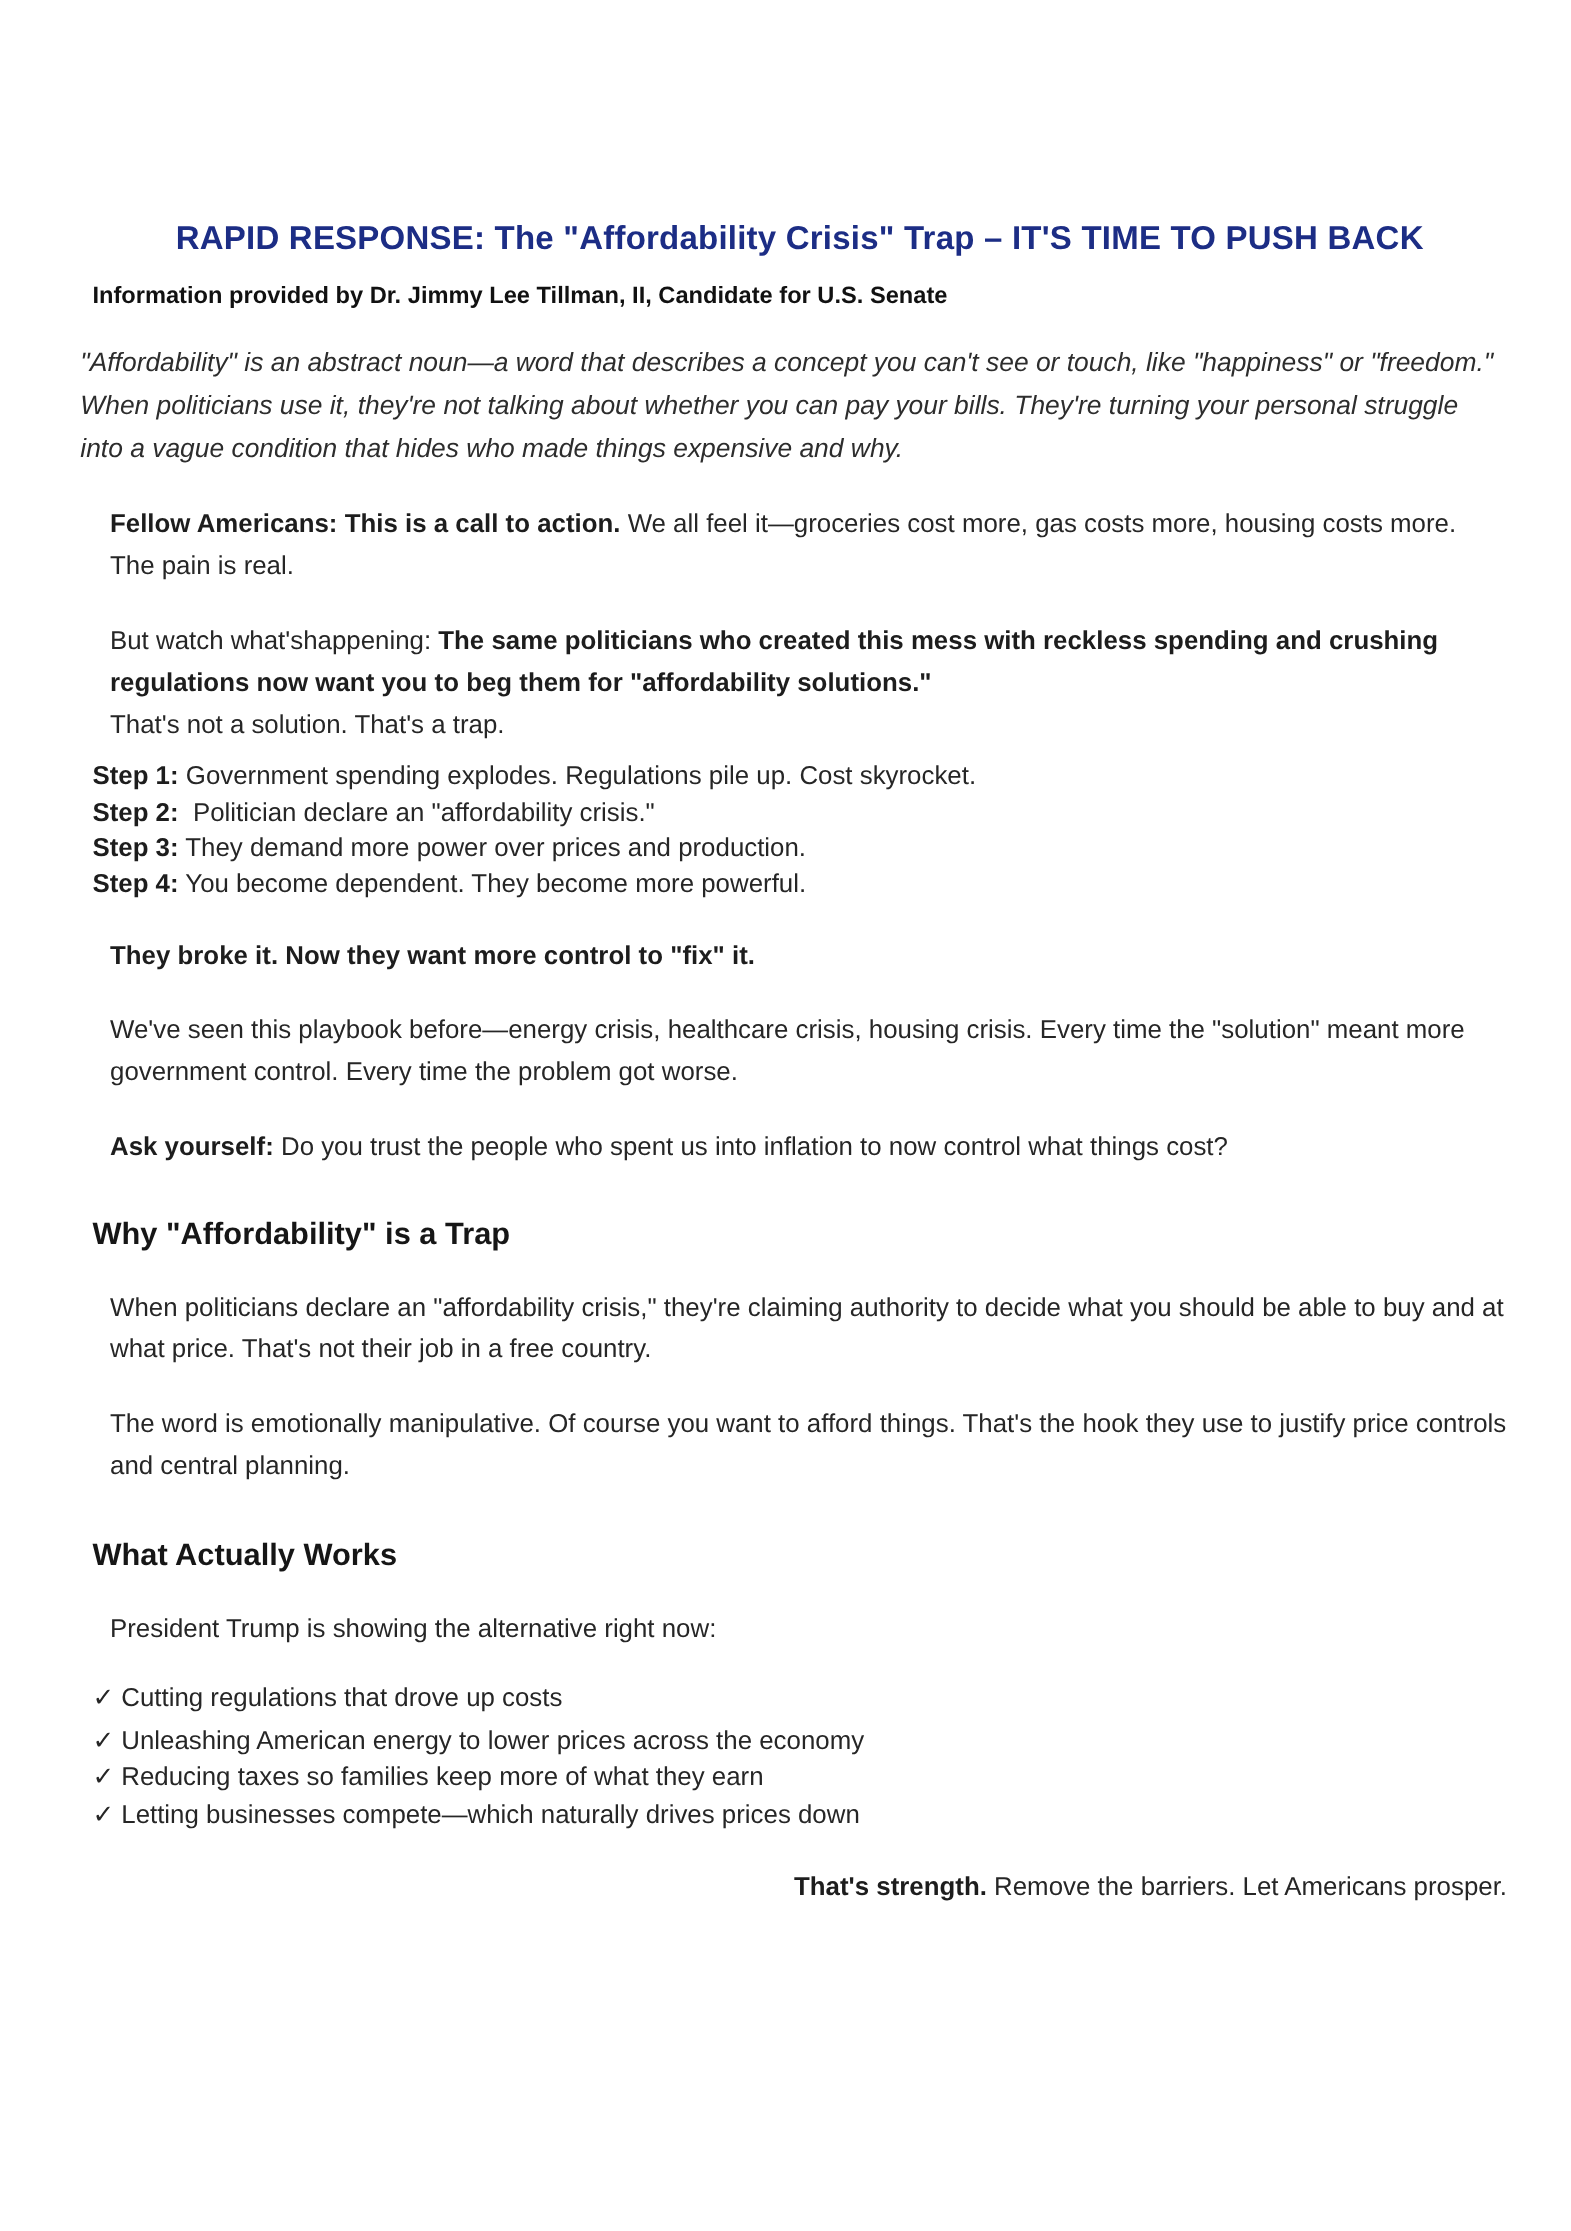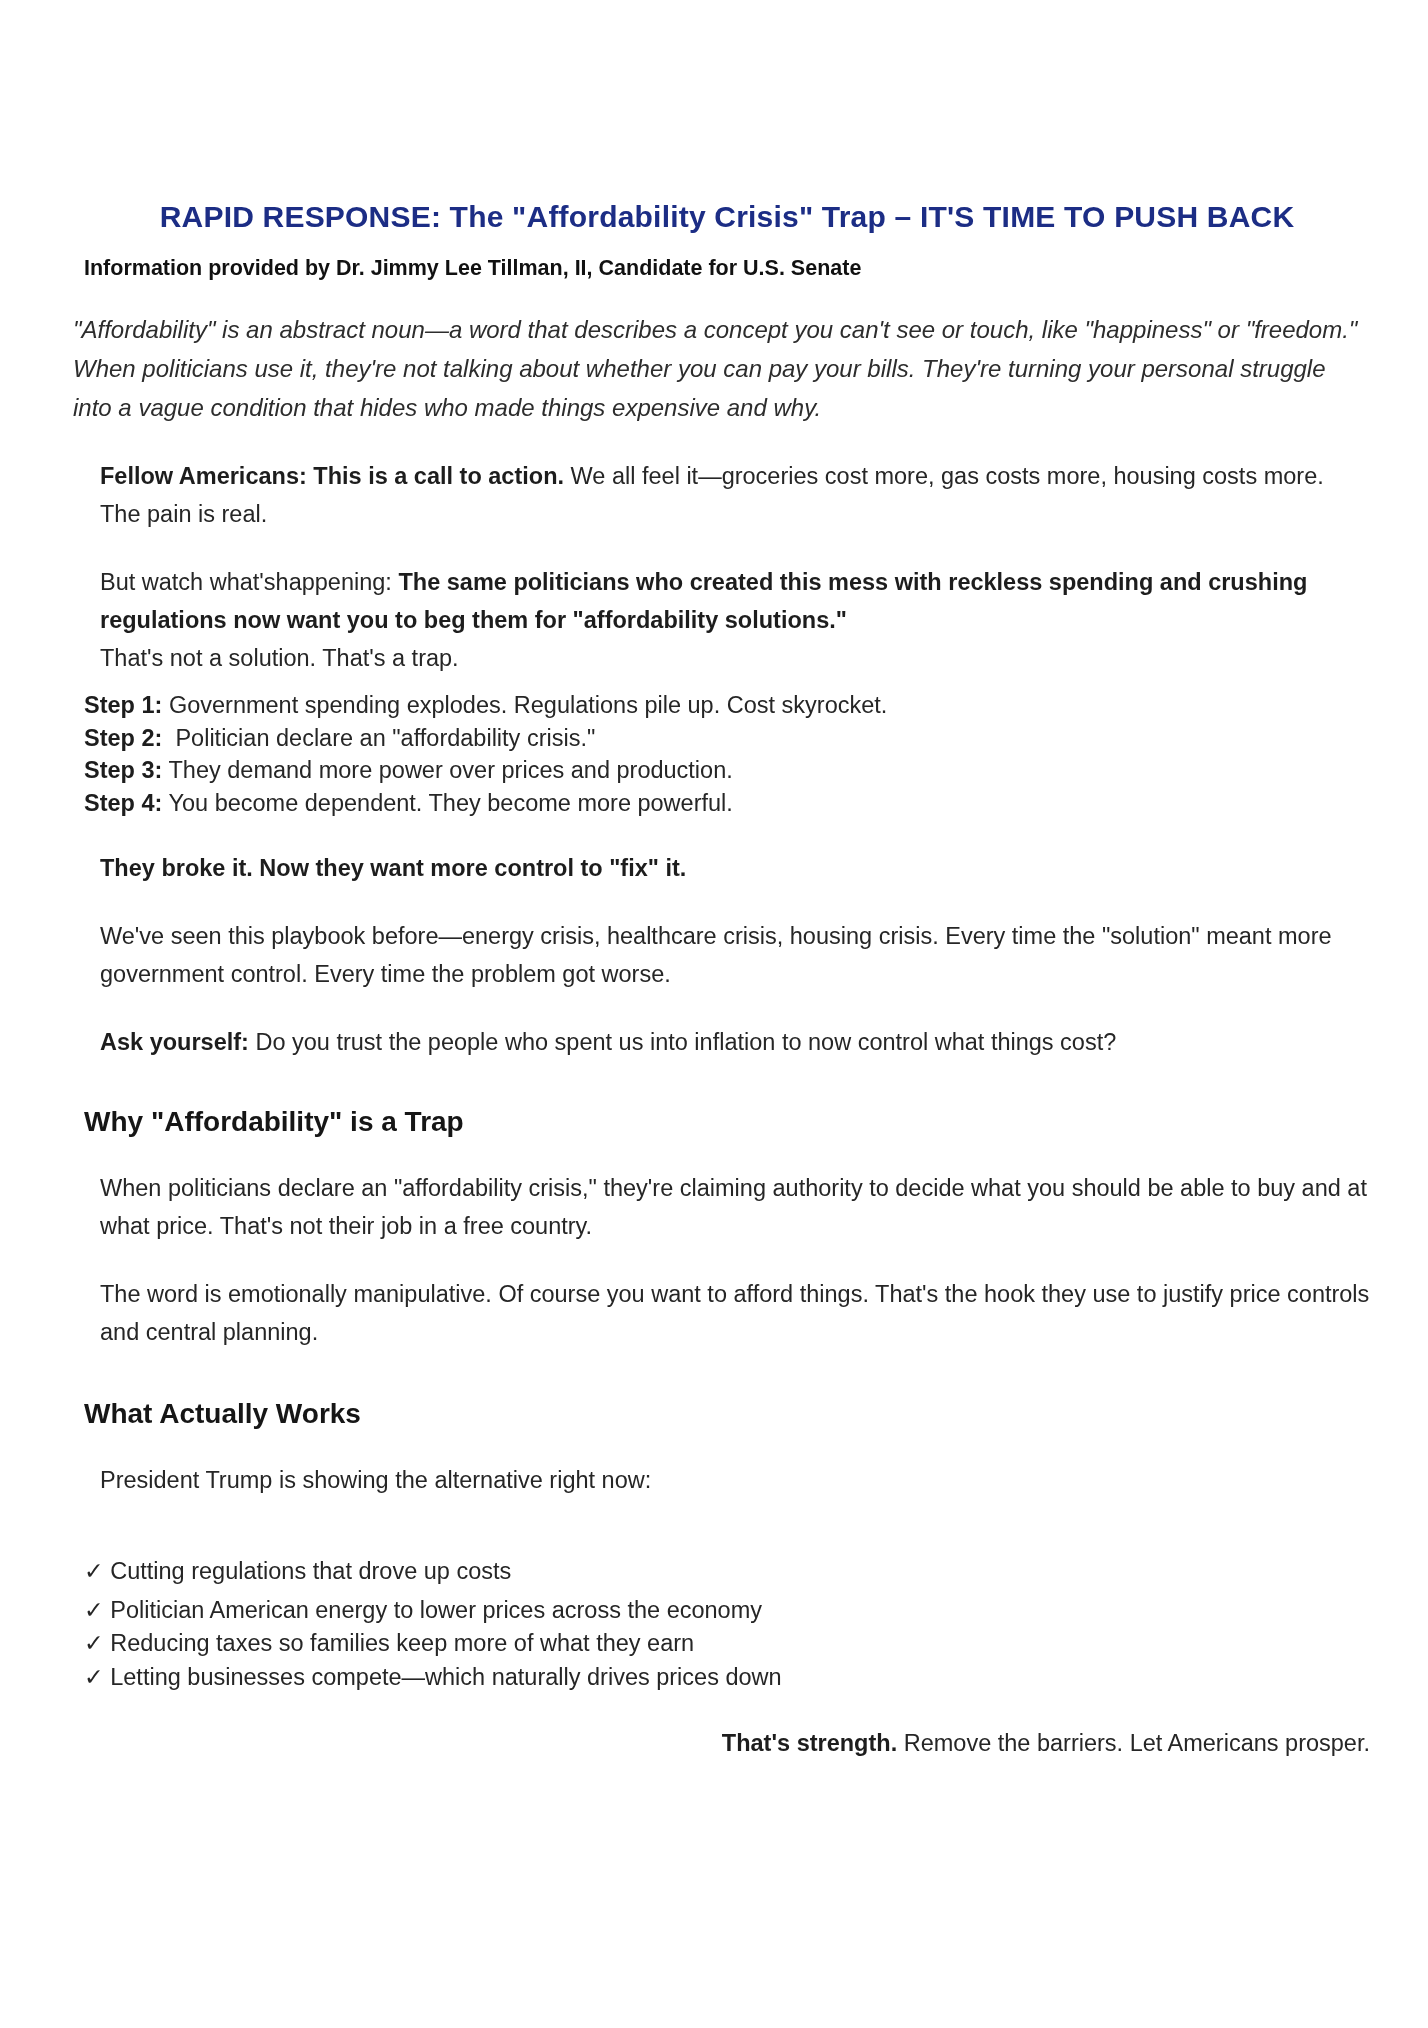--- a/index.html
+++ b/index.html
@@ -63,21 +63,21 @@
   .steps { margin-top: 12px; }
   .step-row {
     font-size: 23.5px;
     line-height: 32.5px;
     white-space: pre-wrap;
   }
   .broke-para { margin-top: 58px; }
   .why-para1 { margin-top: 12px; }
   .manip-para { margin-top: 42px; }
   .works-intro { margin-top: 24px; }
-  .checklist { margin-top: 56px; }
+  .checklist { margin-top: 28px; }
   .check-row {
     font-size: 23.5px;
     line-height: 33.5px;
     white-space: pre-wrap;
   }
   .check-row.first { margin-bottom: 5px; }
   .check-glyph { font-weight: 400; }
   .closing-para { margin-top: 44px; text-align: right; }
 </style>
 </head>
@@ -116,21 +116,21 @@
 
     <p class="body manip-para">The word is emotionally manipulative. Of course you want to afford things. That's the hook they use to justify price controls and central planning.</p>
 
 
     <h3 class="section-heading">What Actually Works</h3>
 
     <p class="body works-intro">President Trump is showing the alternative right now:</p>
 
     <div class="checklist">
       <div class="check-row first"><span class="check-glyph">✓</span><span> Cutting regulations that drove up costs</span></div>
-      <div class="check-row"><span class="check-glyph">✓</span><span> Politician American energy to lower prices across the economy</span></div>
+      <div class="check-row"><span class="check-glyph">✓</span><span> Unleashing American energy to lower prices across the economy</span></div>
       <div class="check-row"><span class="check-glyph">✓</span><span> Reducing taxes so families keep more of what they earn</span></div>
       <div class="check-row"><span class="check-glyph">✓</span><span> Letting businesses compete—which naturally drives prices down</span></div>
     </div>
 
     <p class="body closing-para"><b>That's strength.</b><span> Remove the barriers. Let Americans prosper.</span></p>
 
   </div>
 </div>
 
 </body></html>

